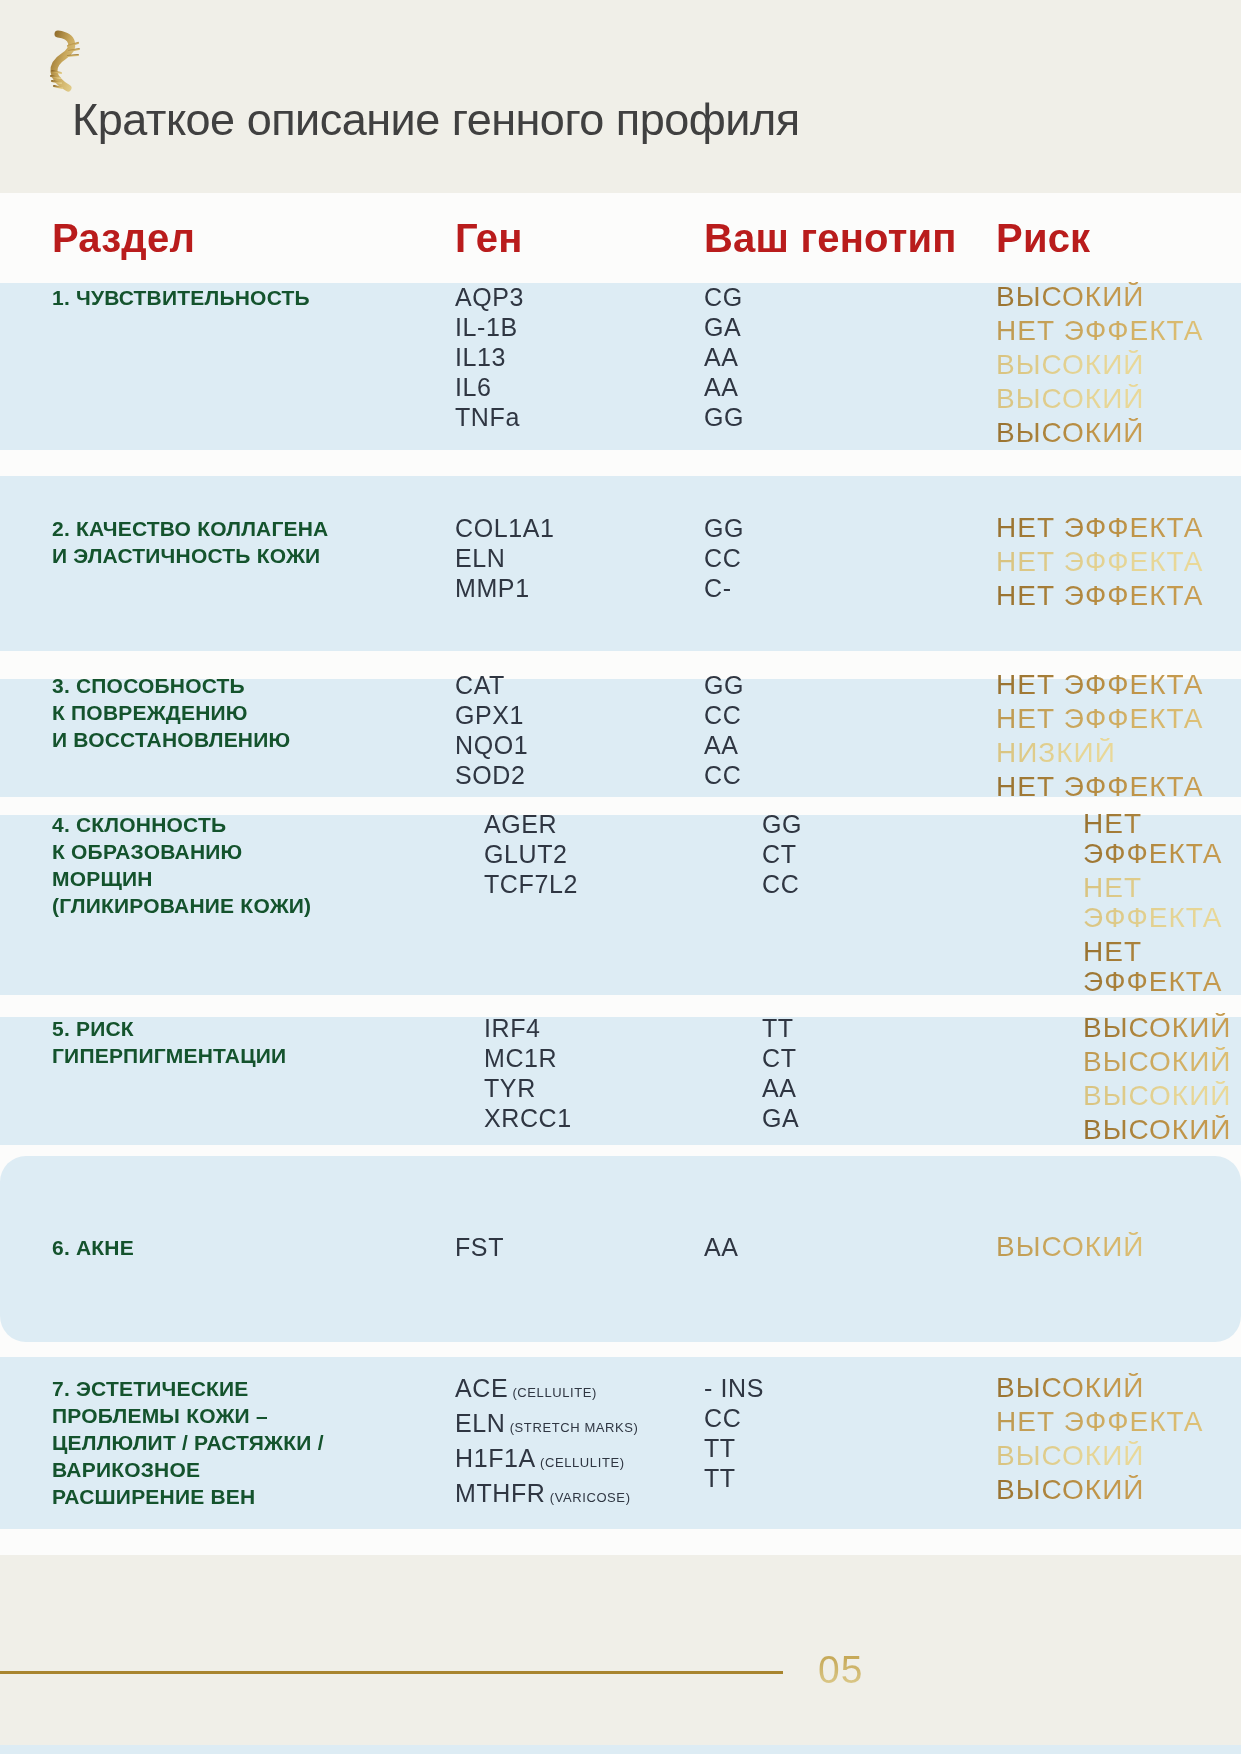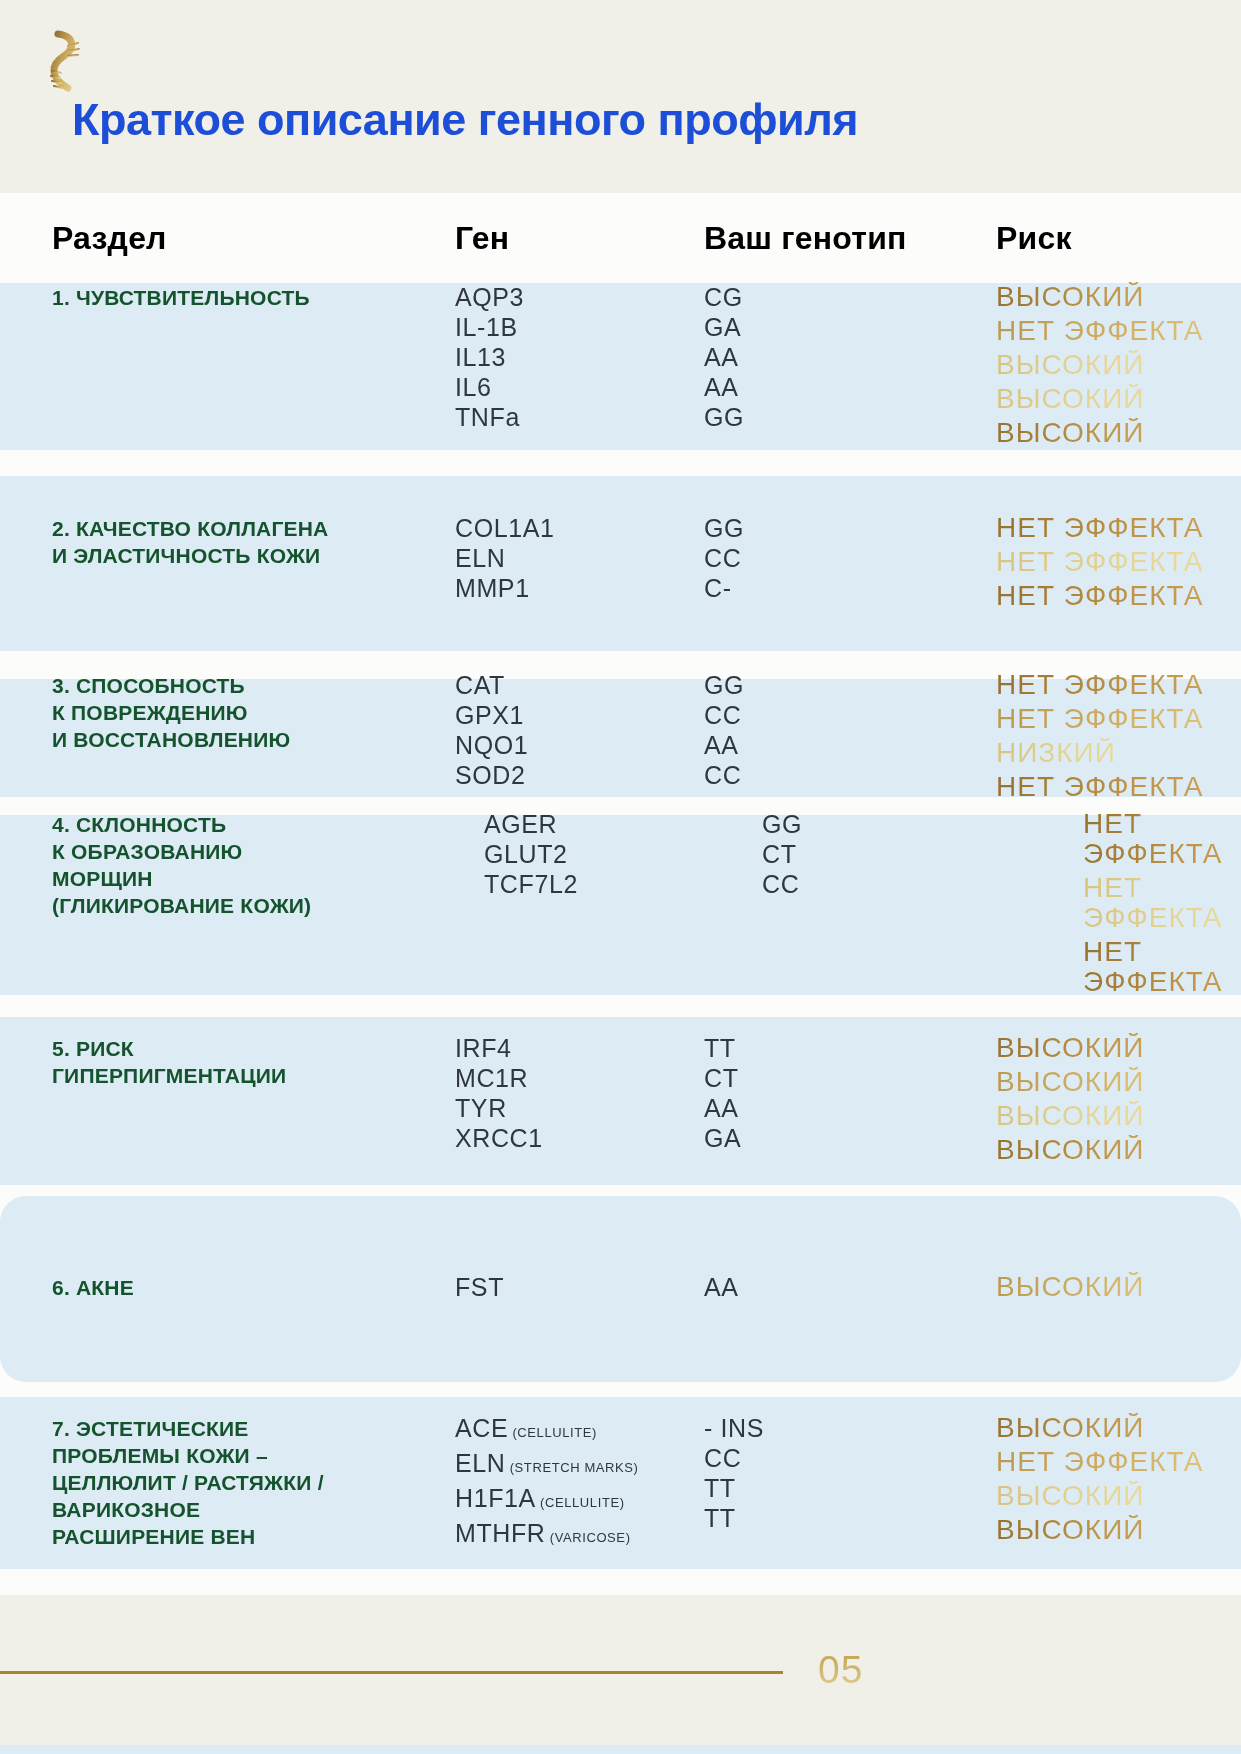--- a/index.html
+++ b/index.html
@@ -9,48 +9,48 @@
     background:#e8e7e0;
   }
   .page{
     position:relative;width:1241px;height:1754px;
     background:#f0efe8;overflow:hidden;
   }
   
   .logo{position:absolute;left:44px;top:30px;width:40px;height:66px;}
   .page-title{
     position:absolute;left:72px;top:94px;margin:0;
-    font-size:45px;font-weight:700;letter-spacing:-0.5px;color:#1d4ed8;
+    font-size:45px;font-weight:400;letter-spacing:-0.5px;color:#404040;
   }
   
   .table-wrap{
     position:absolute;left:0;top:193px;width:1241px;
     background:#fcfcfb;padding-bottom:26px;
   }
   .grid{
     display:grid;
     grid-template-columns:403px 249px 292px auto;
     padding-left:52px;
   }
   .header-row{
     height:90px;background:#fcfcfb;align-items:center;
   }
   .header-cell{
-    font-size:32px;font-weight:800;color:#000000;letter-spacing:0.2px;
+    font-size:40px;font-weight:800;color:#b91c1c;letter-spacing:0.2px;
   }
   .sec{
     background:#ddecf4;
     align-items:start;
     align-content:center;
   }
   .sec:nth-of-type(1){height:167px;margin-bottom:26px;}
   .sec:nth-of-type(2){height:175px;margin-bottom:28px;}
   .sec:nth-of-type(3){height:118px;margin-bottom:18px;}
   .sec:nth-of-type(4){height:180px;margin-bottom:22px;gap:29px;}
-  .sec:nth-of-type(5){height:168px;margin-bottom:11px;}
+  .sec:nth-of-type(5){height:128px;margin-bottom:11px;gap:29px;}
   .sec:nth-of-type(6){height:186px;margin-bottom:15px;border-radius:26px;}
   .sec:nth-of-type(7){height:172px;margin-bottom:0;}
   .sec-title{
     font-size:21px;font-weight:800;color:#14532d;
     line-height:27px;letter-spacing:0.2px;text-transform:uppercase;
     padding-top:2px;
   }
   .cell-rows div{line-height:30px;}
   .gene-name,.genotype-value{
     font-size:25px;font-weight:300;color:#2f3642;letter-spacing:0.6px;

